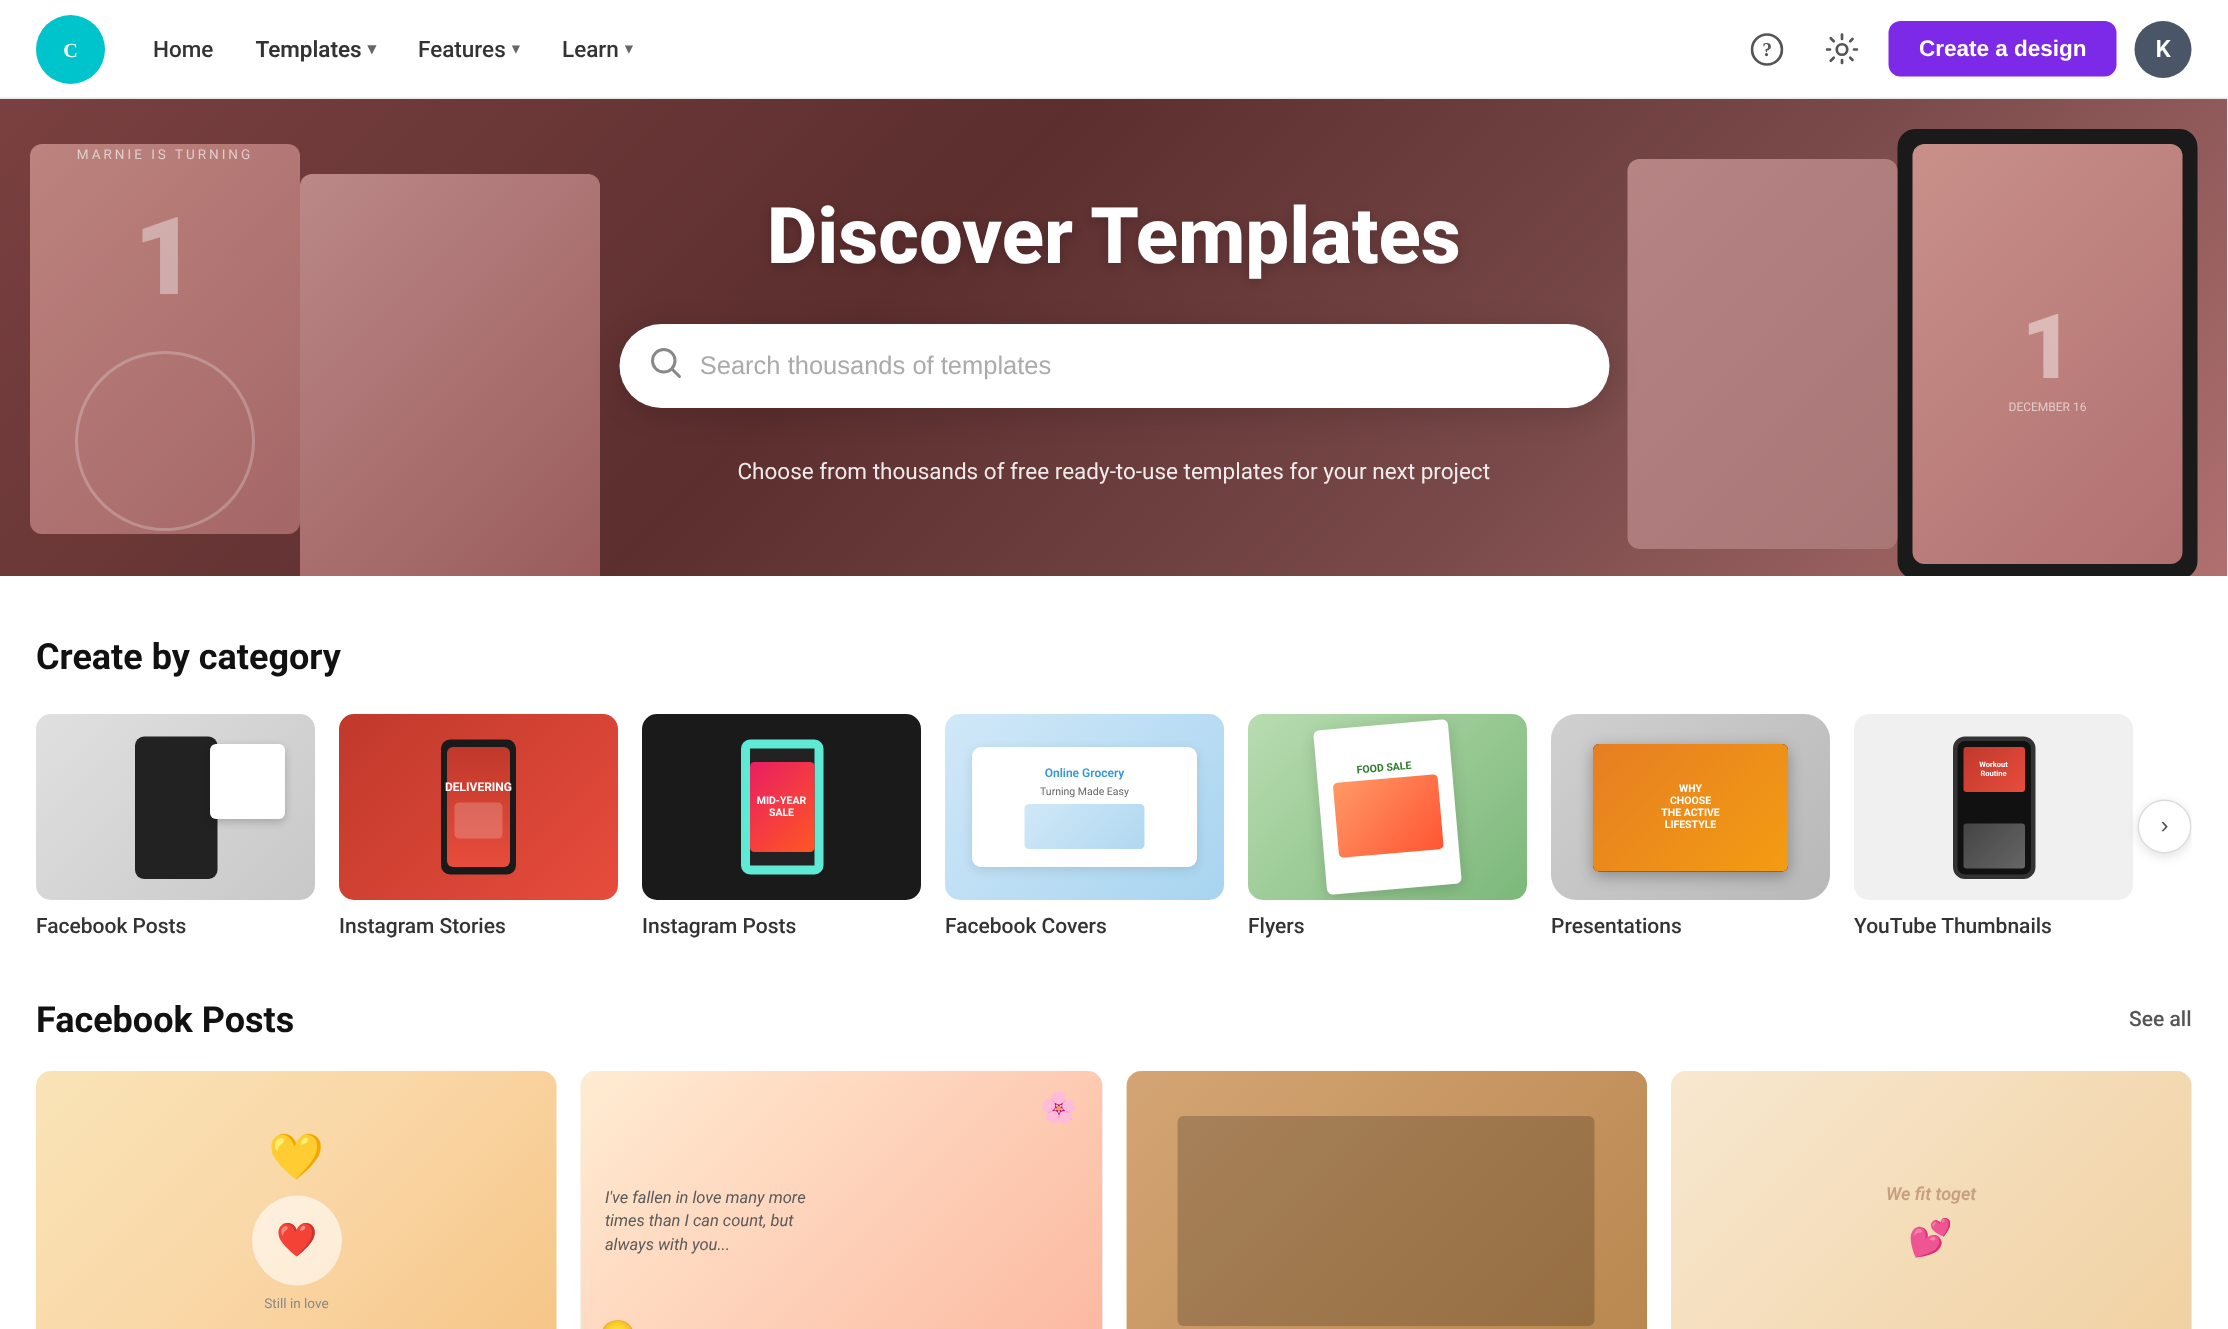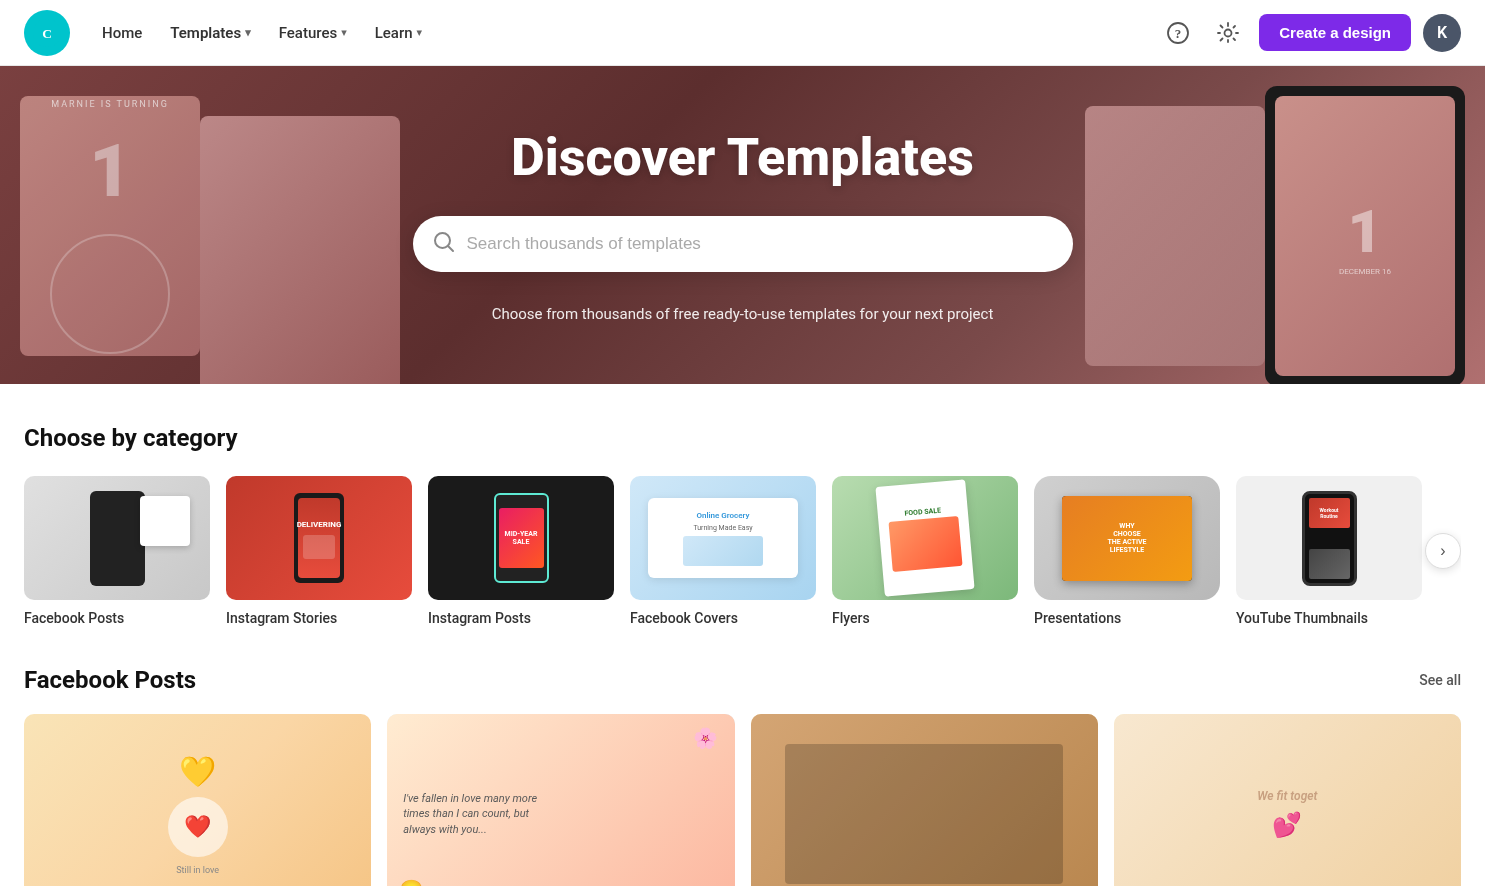--- a/index.html
+++ b/index.html
@@ -314,21 +314,21 @@
           <path d="M15 15L20 20" stroke="#888" stroke-width="2" stroke-linecap="round"></path>
         </svg>
       </span>
       <input type="text" placeholder="Search thousands of templates" style="">
     </div>
     <p class="hero-subtitle">Choose from thousands of free ready-to-use templates for your next project</p>
   </div>
 </section>
 
 <section class="section">
-  <h2 class="section-title">Choose by category</h2>
+  <h2 class="section-title">Create by category</h2>
   <div class="categories-row">
 
     <div class="category-card">
       <div class="category-img">
         <div style="width:100%;height:100%;background:linear-gradient(135deg,#e0e0e0,#c8c8c8);position:relative;display:flex;align-items:center;justify-content:center;">
           <div style="width:55px;height:95px;background:#222;border-radius:6px;position:relative;">
             <div style="position:absolute;top:8px;left:4px;right:4px;height:50px;background:linear-gradient(135deg,#7fb;#3a9);border-radius:3px;"></div>
           </div>
           <div style="position:absolute;right:20px;top:20px;width:50px;height:50px;background:#fff;border-radius:4px;box-shadow:0 2px 6px rgba(0,0,0,0.2);"></div>
         </div>
@@ -346,21 +346,21 @@
             </div>
           </div>
         </div>
       </div>
       <div class="category-label">Instagram Stories</div>
     </div>
 
     <div class="category-card">
       <div class="category-img">
         <div style="width:100%;height:100%;background:#1a1a1a;position:relative;display:flex;align-items:center;justify-content:center;">
-          <div style="width:55px;height:90px;background:#222;border-radius:6px;border:2px solid #5eead4;display:flex;align-items:center;justify-content:center;">
+          <div style="width:55px;height:90px;background:#222;border-radius:6px;border:6px solid #5eead4;display:flex;align-items:center;justify-content:center;">
             <div style="width:45px;height:60px;background:linear-gradient(135deg,#e91e63,#ff5722);border-radius:3px;display:flex;align-items:center;justify-content:center;">
               <div style="font-size:7px;color:#fff;text-align:center;font-weight:700;">MID-YEAR<br>SALE</div>
             </div>
           </div>
         </div>
       </div>
       <div class="category-label">Instagram Posts</div>
     </div>
 
     <div class="category-card">

